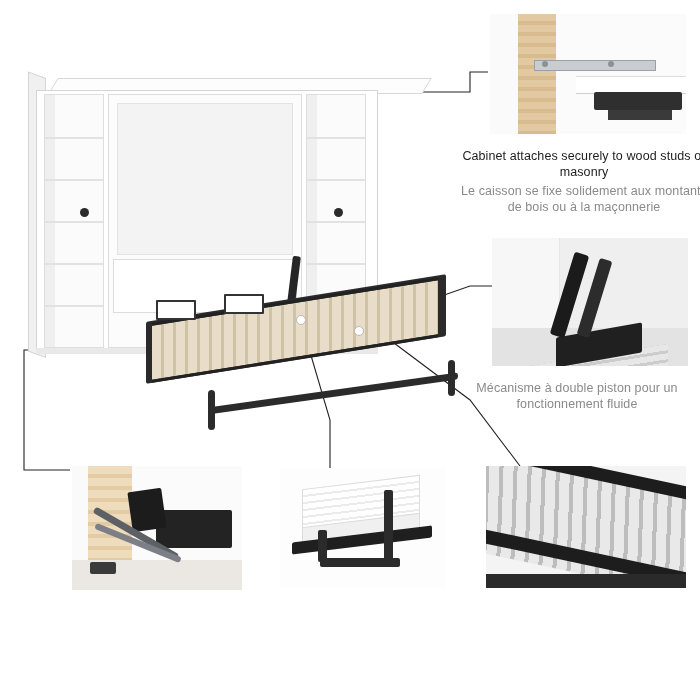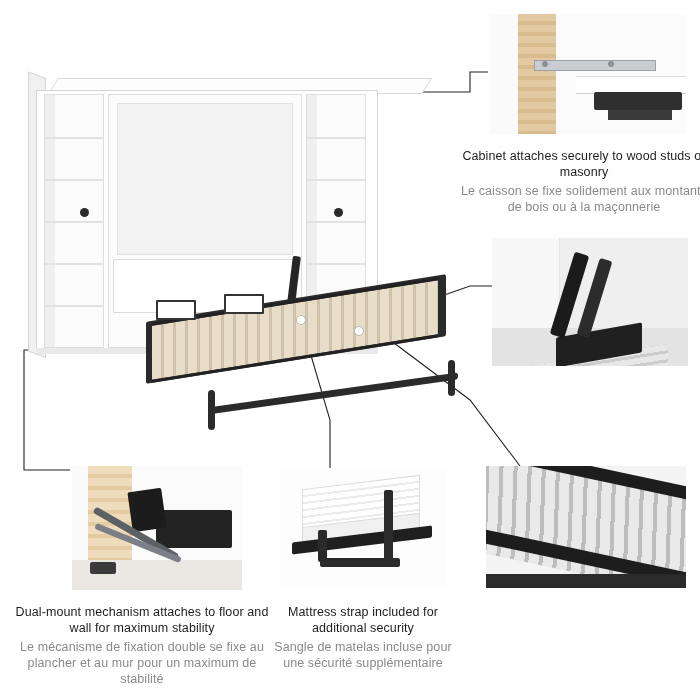--- a/index.html
+++ b/index.html
@@ -293,57 +293,50 @@
       <div class="p2-floor"></div>
       <div class="p2-slats"></div>
 
       <div class="p2-brack"></div>
       <div class="p2-pistA"></div>
       <div class="p2-pistB"></div>
     </div>
   </div>
 
   <div class="callout-text" style="left:460px; top:378px; width:234px;">
+    <div class="callout-sub">Mécanisme à double piston pour un fonctionnement fluide</div>
   </div>
 
   <div class="photo" style="left:72px; top:466px; width:170px; height:124px;">
     <div class="photo-inner">
       <div class="p3-wall"></div>
       <div class="p3-wood"></div>
       <div class="p3-white"></div>
       <div class="p3-floor"></div>
       <div class="p3-blockB"></div>
       <div class="p3-blockA"></div>
       <div class="p3-rodA"></div>
       <div class="p3-rodB"></div>
       <div class="p3-foot"></div>
     </div>
   </div>
 
-  <div class="callout-text" style="left:14px; top:604px; width:256px;">
-    <div class="callout-title">Dual-mount mechanism attaches to floor and wall for maximum stability</div>
-    <div class="callout-sub">Le mécanisme de fixation double se fixe au plancher et au mur pour un maximum de stabilité</div>
-  </div>
 
   <div class="photo" style="left:280px; top:468px; width:166px; height:120px;">
     <div class="photo-inner">
       <div class="p4-bg"></div>
       <div class="p4-matt"></div>
       <div class="p4-matt2"></div>
       <div class="p4-base"></div>
       <div class="p4-strapL"></div>
       <div class="p4-strapV"></div>
       <div class="p4-strapH"></div>
     </div>
   </div>
 
-  <div class="callout-text" style="left:270px; top:604px; width:186px;">
-    <div class="callout-title">Mattress strap included for additional security</div>
-    <div class="callout-sub">Sangle de matelas incluse pour une sécurité supplémentaire</div>
-  </div>
 
   <div class="photo" style="left:486px; top:466px; width:200px; height:122px;">
     <div class="photo-inner">
       <div class="p5-bg"></div>
       <div class="p5-slats"></div>
       <div class="p5-railT"></div>
       <div class="p5-railB"></div>
       <div class="p5-dark"></div>
     </div>
   </div>

